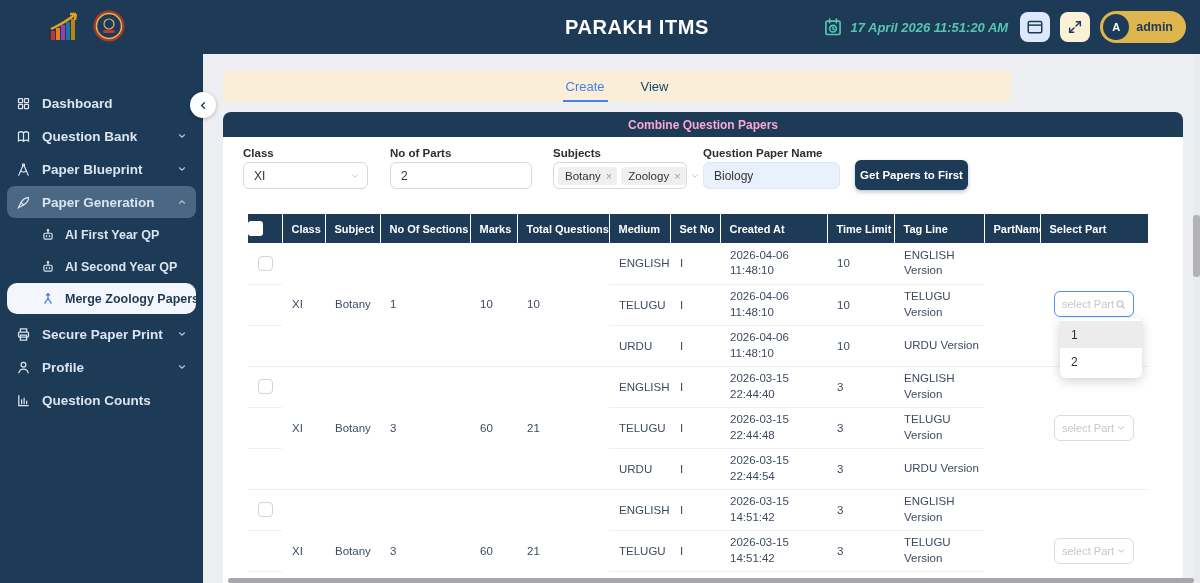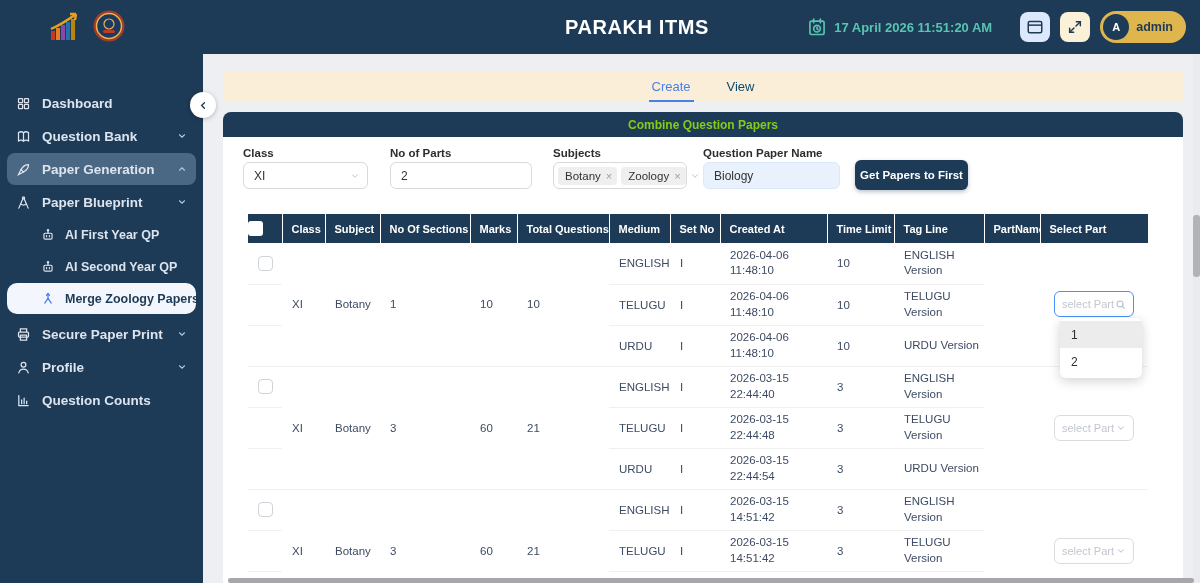--- a/index.html
+++ b/index.html
@@ -4,21 +4,21 @@
 <style>
   * { margin:0; padding:0; box-sizing:border-box; }
   body { font-family:"Liberation Sans", sans-serif; background:#dfe2e8; }
   .app { position:relative; width:1200px; height:583px; overflow:hidden; background:#edeff3; }
 
   
   .header { position:absolute; left:0; top:0; width:1200px; height:54px; background:#1d3a57; z-index:20; }
   .logo-wrap { position:absolute; left:48px; top:9px; display:flex; align-items:center; gap:8px; }
   .app-title { position:absolute; left:637px; top:50%; transform:translate(-50%,-50%); color:#fff; font-size:20px; font-weight:700; letter-spacing:.6px; white-space:nowrap; }
   .header-right { position:absolute; right:14px; top:0; height:54px; display:flex; align-items:center; gap:10px; }
-  .datetime { display:flex; align-items:center; gap:7px; color:#57c5b1; font-size:13px; font-weight:700; margin-right:18px; white-space:nowrap; }
+  .datetime { display:flex; align-items:center; gap:7px; color:#57c5b1; font-size:13px; font-weight:700; margin-right:2px; white-space:nowrap;font-style:italic; }
   .hbtn { width:30px; height:30px; border-radius:8px; display:flex; align-items:center; justify-content:center; border:none; cursor:pointer; }
   .hbtn.blue { background:#dce9fc; }
   .hbtn.cream { background:#fbf1d7; }
   .admin-pill { height:32px; border-radius:16px; background:#dfb64e; display:flex; align-items:center; padding:3px; cursor:pointer; }
   .admin-avatar { width:26px; height:26px; border-radius:50%; background:#1d3a57; color:#fff; font-size:11px; font-weight:700; display:flex; align-items:center; justify-content:center; }
   .admin-name { color:#1d3a57; font-size:12.5px; font-weight:700; margin:0 10px 0 7px; }
 
   
   .sidebar { position:absolute; left:0; top:54px; width:203px; height:529px; background:#1d3a57; z-index:10; }
   .nav { padding:33px 7px 0 7px; }
@@ -26,24 +26,24 @@
   .nav-item .chev { margin-left:auto; color:#b9c6d6; display:flex; }
   .nav-item.highlight { background:rgba(148,177,205,.38); }
   .sub-item { height:31px; margin-bottom:1px; display:flex; align-items:center; gap:10px; padding:0 9px 0 34px; border-radius:10px; color:#dce4ee; font-size:12.5px; font-weight:600; cursor:pointer; white-space:nowrap; }
   .sub-item.active { background:#f3f6fc; color:#1d3a57; }
   .gap3 { height:3px; }
   .nav-icon { display:flex; flex:0 0 auto; }
   .collapse-btn { position:absolute; left:190px; top:92px; width:26px; height:26px; border-radius:50%; background:#fff; box-shadow:0 1px 4px rgba(0,0,0,.25); display:flex; align-items:center; justify-content:center; color:#1d3a57; z-index:30; cursor:pointer; border:none; }
 
   
   .main { position:absolute; left:203px; top:54px; width:997px; height:529px; }
-  .tabbar { position:absolute; left:20px; top:17px; width:960px; height:31px; background:#fbeed8; display:flex; justify-content:center; gap:30px; }
+  .tabbar { position:absolute; left:20px; top:17px; width:788px; height:31px; background:#fbeed8; display:flex; justify-content:center; gap:30px; }
   .tab { display:flex; align-items:center; height:100%; padding:0 3px; font-size:13px; color:#0c4a6e; cursor:pointer; }
   .tab.active { color:#4a7fe8; box-shadow:inset 0 -2px 0 #4a7fe8; }
-  .section-bar { position:absolute; left:20px; top:58px; width:960px; height:25px; background:#1d3a57; border-radius:8px 8px 0 0; color:#84cc16; font-size:12px; font-weight:700; display:flex; align-items:center; justify-content:center; }
+  .section-bar { position:absolute; left:20px; top:58px; width:960px; height:25px; background:#1d3a57; border-radius:8px 8px 0 0; color:#f9a8d4; font-size:12px; font-weight:700; display:flex; align-items:center; justify-content:center; }
   .panel { position:absolute; left:20px; top:83px; width:960px; height:446px; background:#fff; overflow:hidden; }
 
   
   .f-label { position:absolute; top:10px; font-size:11.5px; font-weight:700; color:#2d2d2d; white-space:nowrap; }
   .field { position:absolute; top:25px; height:27px; border:1px solid #d9d9d9; border-radius:6px; background:#fff; display:flex; align-items:center; font-size:12px; color:#333; cursor:pointer; }
   .field .chev { margin-left:auto; margin-right:7px; color:#c4c4c4; display:flex; }
   .chip { background:#efefef; border-radius:4px; padding:3px 5px 3px 7px; font-size:11.5px; color:#333; display:flex; align-items:center; gap:5px; cursor:pointer; }
   .chip .x { color:#9aa0a6; font-size:11px; }
   .paper-input { background:#e9f1fd; border-color:#dbe7fa; }
   .merge-btn { position:absolute; left:632px; top:23px; width:113px; height:30px; background:#1d3a57; color:#fff; border:none; border-radius:6px; font-size:11.5px; font-weight:700; cursor:pointer; font-family:"Liberation Sans", sans-serif; box-shadow:0 2px 4px rgba(29,58,87,.3); }
@@ -167,47 +167,47 @@
           </svg>
         </span>
         <span>Question Bank</span>
         <span class="chev">
           <svg width="10" height="10" viewBox="0 0 24 24" fill="none" stroke="currentColor" stroke-width="2.6" stroke-linecap="round">
               <polyline points="6 9 12 15 18 9"></polyline>
             </svg>
         </span>
       </div>
 
-      <div class="nav-item highlight">
-        <span class="nav-icon">
-          <svg width="15" height="15" viewBox="0 0 24 24" fill="none" stroke="currentColor" stroke-width="2" stroke-linecap="round">
-            <path d="M20 4c-4 0-9 2.5-12 8l4 4c5.5-3 8-8 8-12z"></path>
-              <path d="M8 12l-4 8 8-4"></path>
-          </svg>
-        </span>
-        <span>Paper Generation</span>
-        <span class="chev">
-          <svg width="10" height="10" viewBox="0 0 24 24" fill="none" stroke="currentColor" stroke-width="2.6" stroke-linecap="round">
-              <polyline points="6 15 12 9 18 15"></polyline>
-            </svg>
-        </span>
-      </div>
-
       <div class="nav-item">
         <span class="nav-icon">
           <svg width="15" height="15" viewBox="0 0 24 24" fill="none" stroke="currentColor" stroke-width="2" stroke-linecap="round">
             <circle cx="12" cy="4.5" r="1.7"></circle>
               <path d="M11 6l-6.5 15M13 6l6.5 15"></path>
               <path d="M7.5 14.5c2.8 2 6.2 2 9 0"></path>
           </svg>
         </span>
         <span>Paper Blueprint</span>
         <span class="chev">
           <svg width="10" height="10" viewBox="0 0 24 24" fill="none" stroke="currentColor" stroke-width="2.6" stroke-linecap="round">
               <polyline points="6 9 12 15 18 9"></polyline>
+            </svg>
+        </span>
+      </div>
+
+      <div class="nav-item highlight">
+        <span class="nav-icon">
+          <svg width="15" height="15" viewBox="0 0 24 24" fill="none" stroke="currentColor" stroke-width="2" stroke-linecap="round">
+            <path d="M20 4c-4 0-9 2.5-12 8l4 4c5.5-3 8-8 8-12z"></path>
+              <path d="M8 12l-4 8 8-4"></path>
+          </svg>
+        </span>
+        <span>Paper Generation</span>
+        <span class="chev">
+          <svg width="10" height="10" viewBox="0 0 24 24" fill="none" stroke="currentColor" stroke-width="2.6" stroke-linecap="round">
+              <polyline points="6 15 12 9 18 15"></polyline>
             </svg>
         </span>
       </div>
 
       <div class="sub-item">
         <span class="nav-icon">
           <svg width="14" height="14" viewBox="0 0 24 24" fill="none" stroke="currentColor" stroke-width="2" stroke-linecap="round">
             <rect x="5" y="9" width="14" height="10" rx="2"></rect>
               <line x1="12" y1="5" x2="12" y2="9"></line>
               <circle cx="12" cy="4" r="1.2"></circle>

